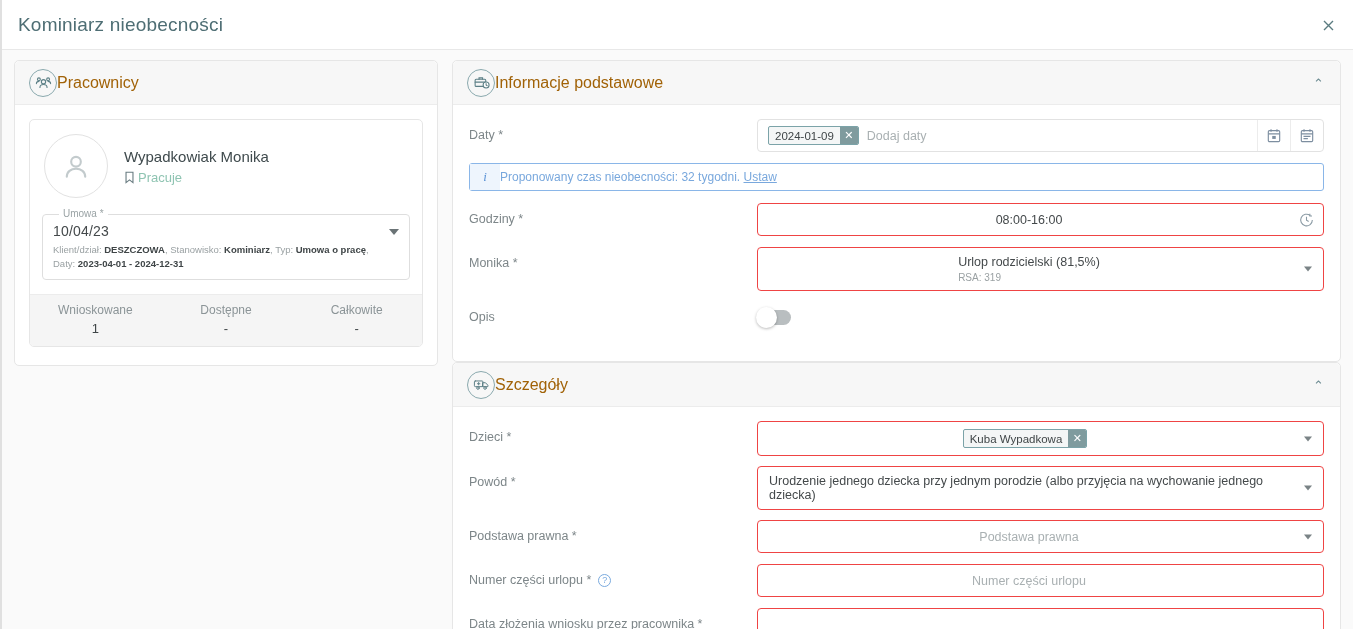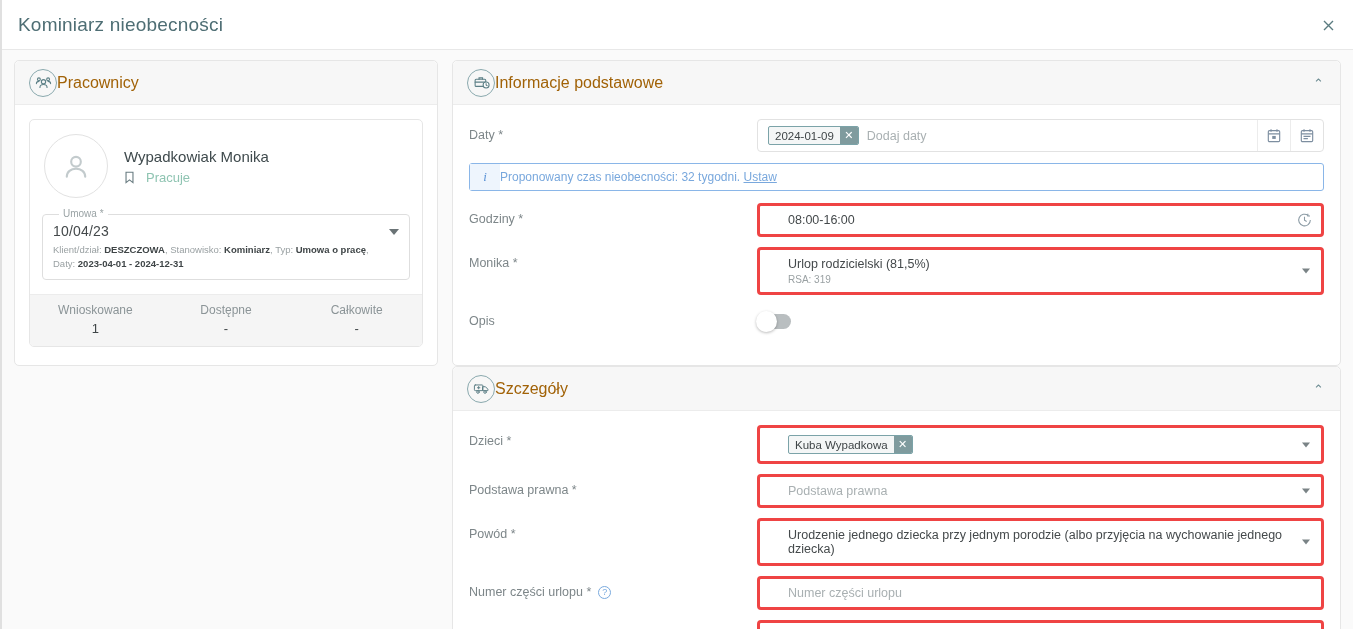--- a/index.html
+++ b/index.html
@@ -99,21 +99,21 @@
   .avatar {
     width: 64px; height: 64px;
     border-radius: 50%;
     border: 1px solid #e2e2e2;
     display: flex; align-items: center; justify-content: center;
     color: #b9c2c4;
     flex: 0 0 64px;
   }
   .emp-meta { margin-left: 16px; }
   .emp-name { font-size: 15px; color: #3f4a4d; margin-bottom: 5px; }
-  .emp-status { display: flex; align-items: center; gap: 11px; }
+  .emp-status { display: flex; align-items: center; gap: 3px; }
   .emp-status .lbl { font-size: 13px; color: #8fc4b2; }
   .flag-icon { color: #6a7d82; display: flex; }
 
   
   .fs {
     position: relative;
     margin: 8px 12px 0 12px;
     border: 1px solid #dedede;
     border-radius: 4px;
     padding: 8px 26px 8px 10px;
@@ -158,29 +158,30 @@
   }
   .row .lab {
     width: 288px; flex: 0 0 288px;
     font-size: 12.5px; color: #7d8689;
     padding-top: 9px;
     display: flex; align-items: center; gap: 7px;
   }
   .row .ctl { flex: 1 1 auto; position: relative; }
 
   .input {
-    border: 3px solid #ef4444;
+    border: 1px solid #ef4444;
     border-radius: 4px;
     background: #fff;
     min-height: 33px;
-    padding: 7px 34px 7px 28px;
+    padding: 7px 34px 7px 11px;
     font-size: 12.5px;
     color: #44494b;
     display: flex; align-items: center;
     position: relative;
+    justify-content: center;
   }
   .input.ph { color: #a9b0b2; }
   .input .sub2 { font-size: 10px; color: #9aa1a3; }
   .input .stack { display: flex; flex-direction: column; gap: 3px; }
 
   .sel-caret {
     position: absolute; right: 11px; top: 50%;
     transform: translateY(-50%);
     width: 0; height: 0;
     border-left: 4.5px solid transparent;
@@ -480,40 +481,40 @@
                 <span class="chip">
                   <span class="ctext">Kuba Wypadkowa</span>
                   <span class="cx">✕</span>
                 </span>
                 <span class="sel-caret"></span>
               </div>
             </div>
           </div>
 
           <div class="row">
+            <div class="lab">Powód *</div>
+            <div class="ctl">
+              <div class="input">
+                <span>Urodzenie jednego dziecka przy jednym porodzie (albo przyjęcia na wychowanie jednego dziecka)</span>
+                <span class="sel-caret"></span>
+              </div>
+            </div>
+          </div>
+
+          <div class="row">
             <div class="lab">Podstawa prawna *</div>
             <div class="ctl">
               <div class="input ph">
                 <span>Podstawa prawna</span>
                 <span class="sel-caret"></span>
               </div>
             </div>
           </div>
 
           <div class="row">
-            <div class="lab">Powód *</div>
-            <div class="ctl">
-              <div class="input">
-                <span>Urodzenie jednego dziecka przy jednym porodzie (albo przyjęcia na wychowanie jednego dziecka)</span>
-                <span class="sel-caret"></span>
-              </div>
-            </div>
-          </div>
-
-          <div class="row">
             <div class="lab">
               <span>Numer części urlopu *</span>
               <span class="help-icon">?</span>
             </div>
             <div class="ctl">
               <div class="input ph">
                 <span>Numer części urlopu</span>
               </div>
             </div>
           </div>

